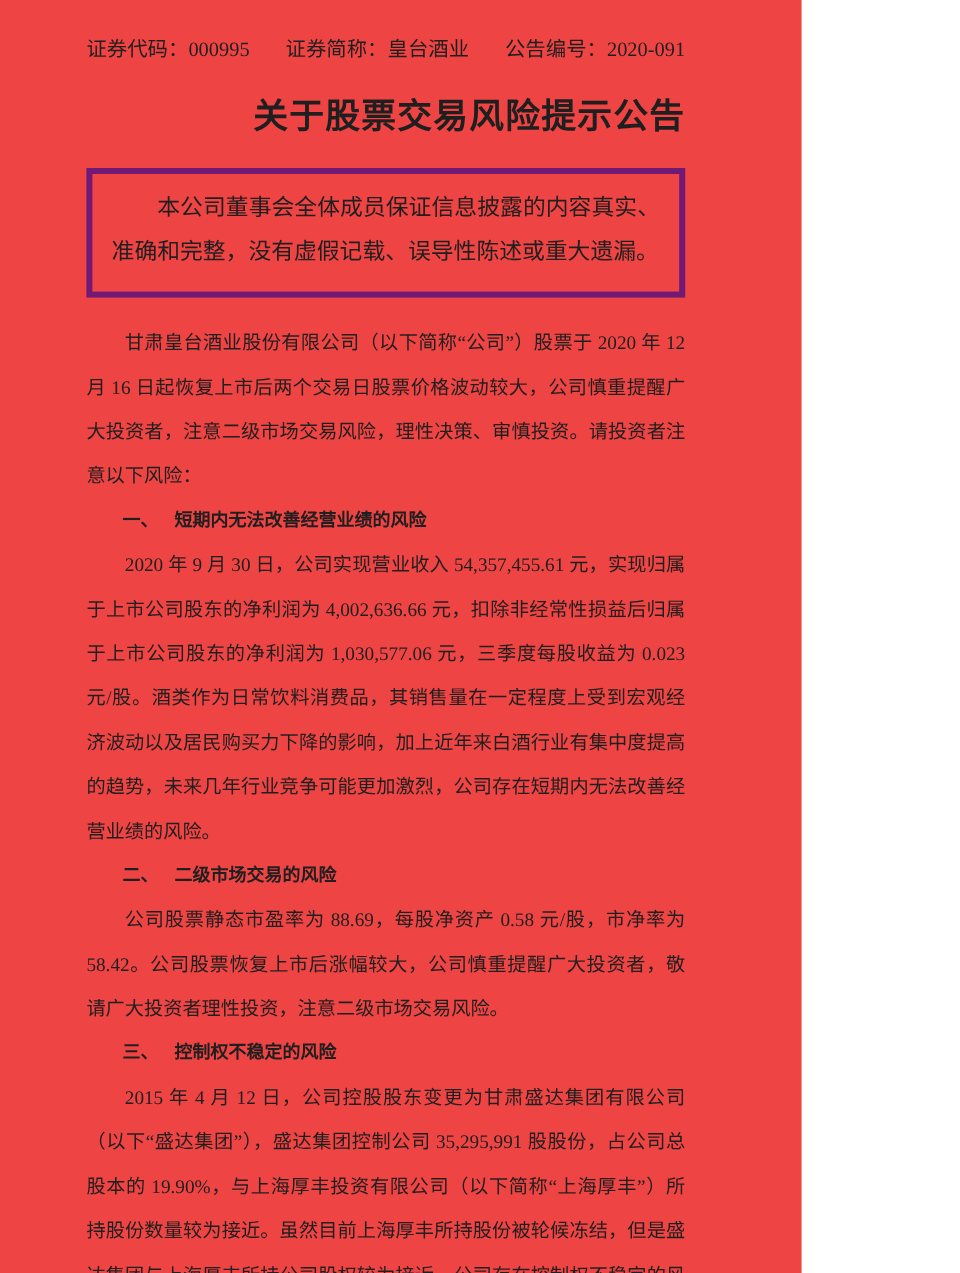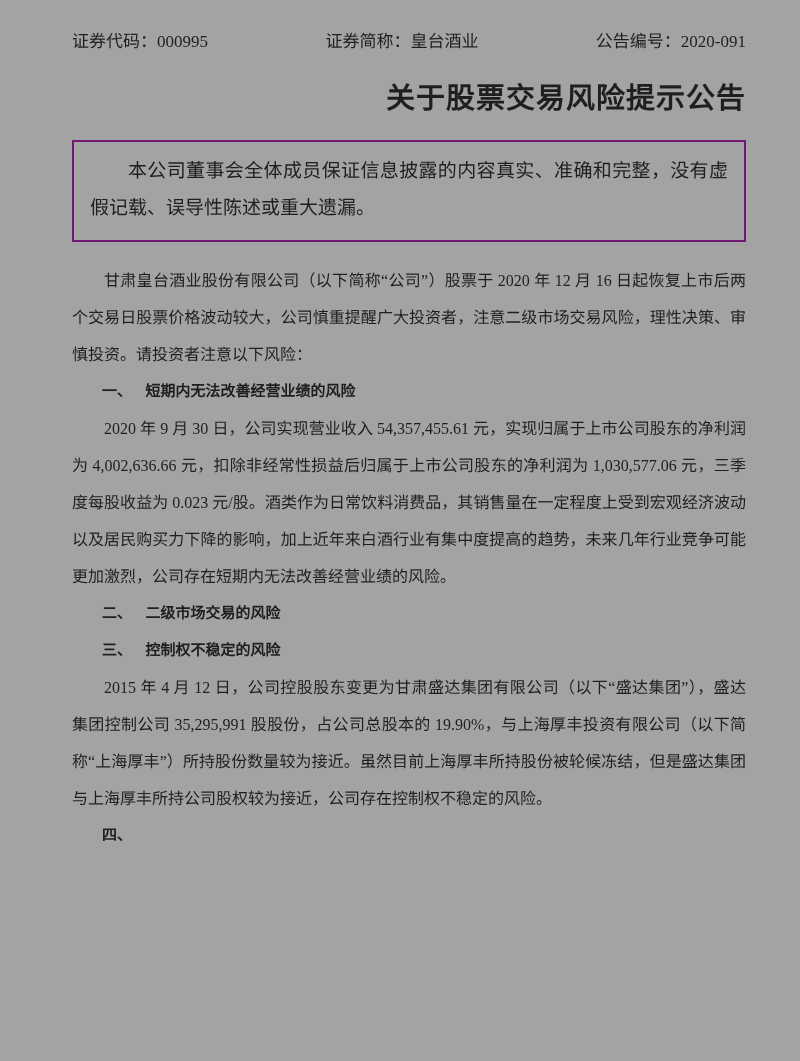--- a/index.html
+++ b/index.html
@@ -5,26 +5,26 @@
   html, body {
     margin: 0;
     padding: 0;
     background: #ffffff;
     width: 800px;
     height: 1061px;
     overflow: hidden;
   }
   .page {
     box-sizing: border-box;
-    width: 800px;
+    width: 668px;
     height: 1061px;
-    padding: 24px 54px 0 72px;
+    padding: 24px 97px 0 72px;
     font-family: "Liberation Serif", "DejaVu Serif", serif;
     color: #1f1f1f;
-    background: #a3a3a3;
+    background: #ef4444;
   }
   .doc-header {
     display: flex;
     justify-content: space-between;
     align-items: baseline;
     font-size: 17px;
     line-height: 24px;
     margin-top: 6px;
   }
   .doc-title {
@@ -37,21 +37,21 @@
   }
   .doc-subtitle {
     text-align: right;
     font-size: 29px;
     font-weight: bold;
     line-height: 34px;
     margin-top: 27px;
     letter-spacing: 1px;
   }
   .declaration-box {
-    border: 2px solid #701a75;
+    border: 5px solid #701a75;
     margin-top: 25px;
     padding: 10px 16px 14px 16px;
     font-size: 19px;
     line-height: 37px;
   }
   .declaration-box p {
     margin: 0;
     text-indent: 2em;
     text-align: justify;
   }
@@ -99,20 +99,21 @@
     <p class="para">甘肃皇台酒业股份有限公司（以下简称“公司”）股票于 2020 年 12 月 16 日起恢复上市后两个交易日股票价格波动较大，公司慎重提醒广大投资者，注意二级市场交易风险，理性决策、审慎投资。请投资者注意以下风险：</p>
 
     <div class="section-heading">
       <span class="section-number">一、</span><span>短期内无法改善经营业绩的风险</span>
     </div>
     <p class="para">2020 年 9 月 30 日，公司实现营业收入 54,357,455.61 元，实现归属于上市公司股东的净利润为 4,002,636.66 元，扣除非经常性损益后归属于上市公司股东的净利润为 1,030,577.06 元，三季度每股收益为 0.023 元/股。酒类作为日常饮料消费品，其销售量在一定程度上受到宏观经济波动以及居民购买力下降的影响，加上近年来白酒行业有集中度提高的趋势，未来几年行业竞争可能更加激烈，公司存在短期内无法改善经营业绩的风险。</p>
 
     <div class="section-heading">
       <span class="section-number">二、</span><span>二级市场交易的风险</span>
     </div>
+    <p class="para">公司股票静态市盈率为 88.69，每股净资产 0.58 元/股，市净率为 58.42。公司股票恢复上市后涨幅较大，公司慎重提醒广大投资者，敬请广大投资者理性投资，注意二级市场交易风险。</p>
 
     <div class="section-heading">
       <span class="section-number">三、</span><span>控制权不稳定的风险</span>
     </div>
     <p class="para">2015 年 4 月 12 日，公司控股股东变更为甘肃盛达集团有限公司（以下“盛达集团”），盛达集团控制公司 35,295,991 股股份，占公司总股本的 19.90%，与上海厚丰投资有限公司（以下简称“上海厚丰”）所持股份数量较为接近。虽然目前上海厚丰所持股份被轮候冻结，但是盛达集团与上海厚丰所持公司股权较为接近，公司存在控制权不稳定的风险。</p>
 
     <div class="section-heading">
       <span class="section-number">四、</span>
     </div>
 

